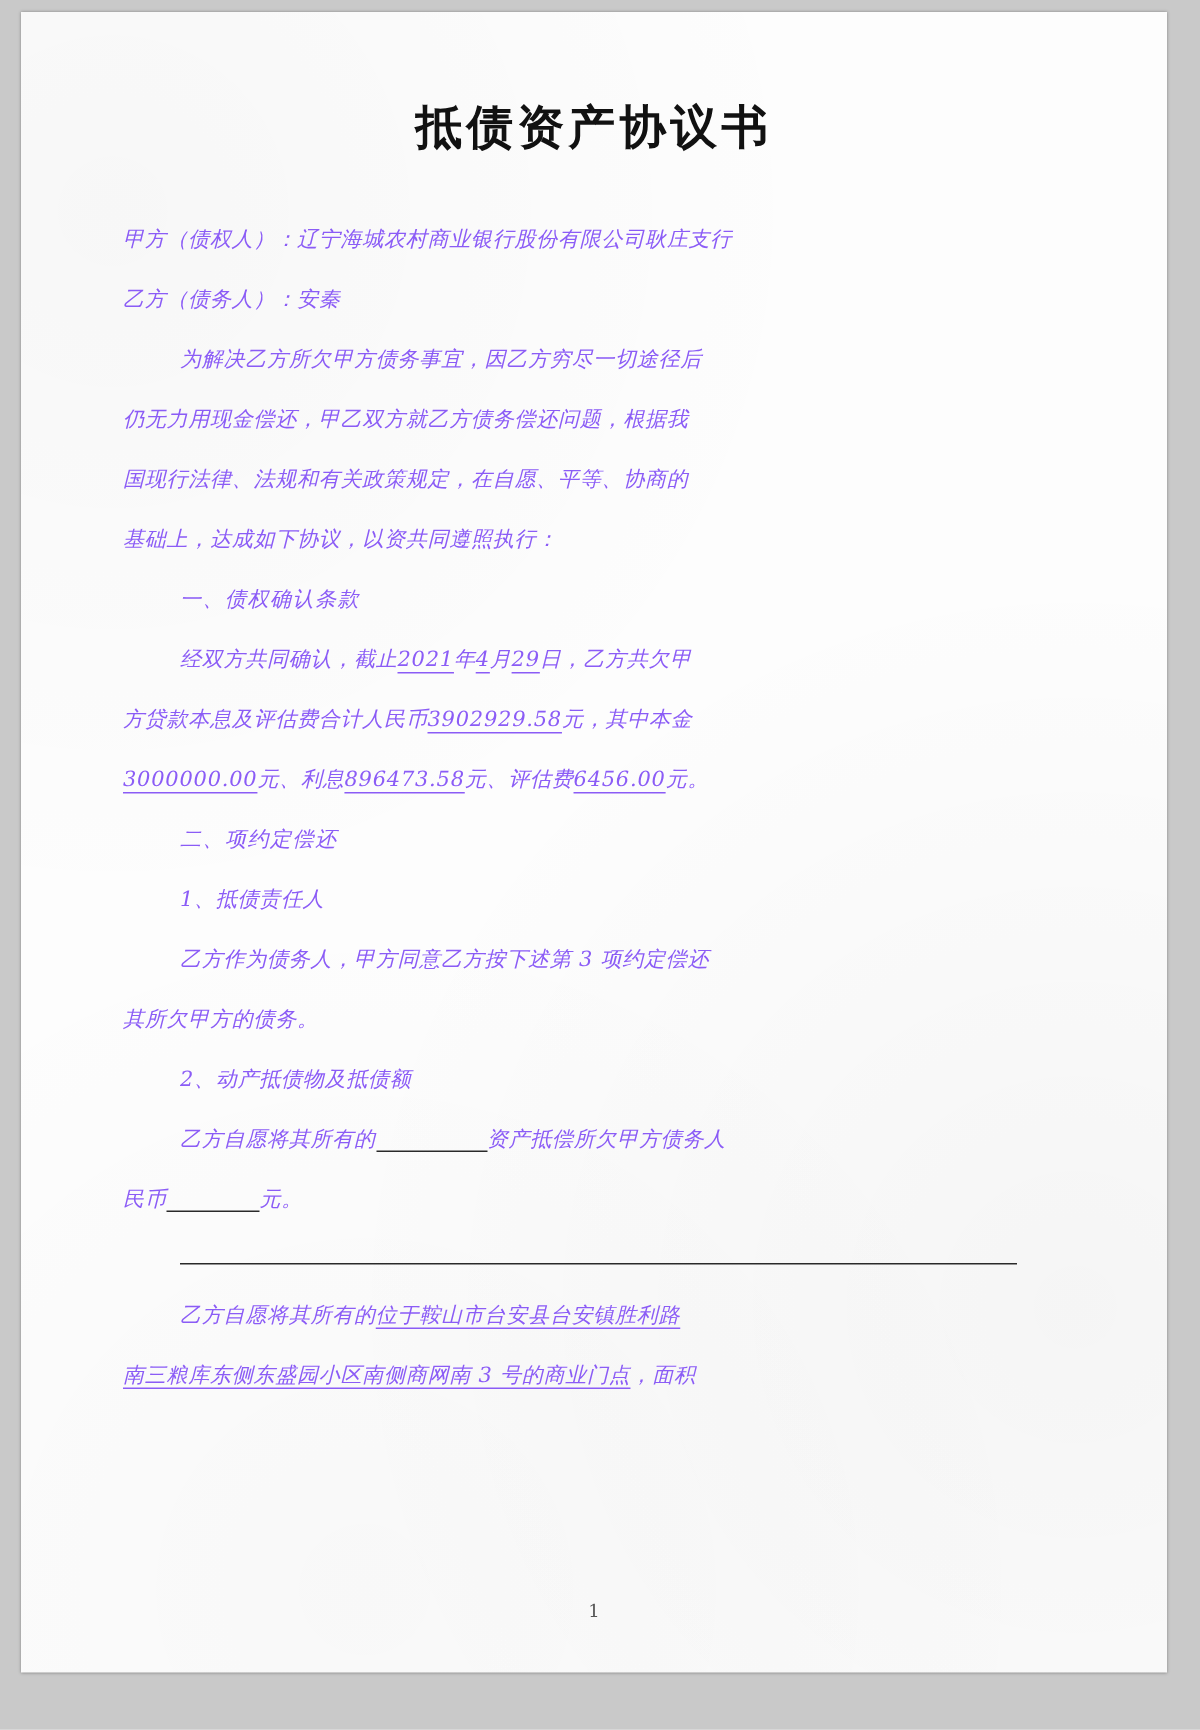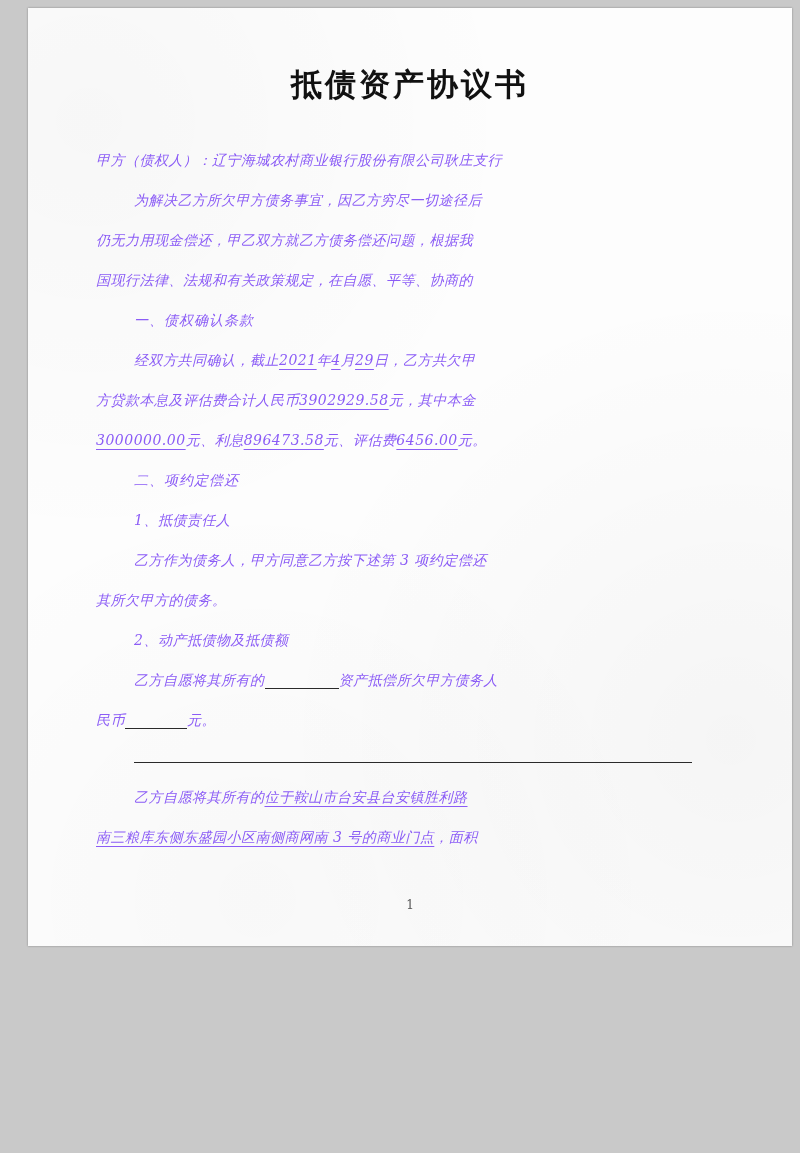--- a/index.html
+++ b/index.html
@@ -14,24 +14,24 @@
   }
   .page {
     position: relative;
     width: 800px;
     height: 1153px;
     background: #c9c9c9;
     overflow: hidden;
   }
   .paper {
     position: absolute;
-    left: 28px;
+    left: 14px;
     top: 8px;
     width: 764px;
-    height: 938px;
+    height: 1107px;
     background: #fdfdfd;
     box-shadow: 0 0 2px rgba(0,0,0,0.35);
   }
   
   .paper::after {
     content: "";
     position: absolute;
     inset: 0;
     pointer-events: none;
     background:
@@ -104,24 +104,26 @@
 <body>
 
 <div class="page">
   <div class="paper">
     <div class="doc-body">
 
       <div class="doc-title">抵债资产协议书</div>
 
       <div class="line"><span>甲方（债权人）：</span><span>辽宁海城农村商业银行股份有限公司耿庄支行</span></div>
 
+      <div class="line"><span>乙方（债务人）：</span><span>安秦</span></div>
 
       <div class="line indent1">为解决乙方所欠甲方债务事宜，因乙方穷尽一切途径后</div>
       <div class="line">仍无力用现金偿还，甲乙双方就乙方债务偿还问题，根据我</div>
       <div class="line">国现行法律、法规和有关政策规定，在自愿、平等、协商的</div>
+      <div class="line">基础上，达成如下协议，以资共同遵照执行：</div>
 
       <div class="line indent1 sec-head">一、债权确认条款</div>
 
       <div class="line indent1"><span>经双方共同确认，截止</span><span class="u">2021</span><span>年</span><span class="u">4</span><span>月</span><span class="u">29</span><span>日</span><span>，乙方共欠甲</span></div>
 
       <div class="line"><span>方贷款本息及评估费合计人民币</span><span class="u">3902929.58</span><span>元，其中本金</span></div>
 
       <div class="line"><span class="u">3000000.00</span><span>元、利息</span><span class="u">896473.58</span><span>元、评估费</span><span class="u">6456.00</span><span>元。</span></div>
 
       <div class="line indent1 sec-head">二、项约定偿还</div>

